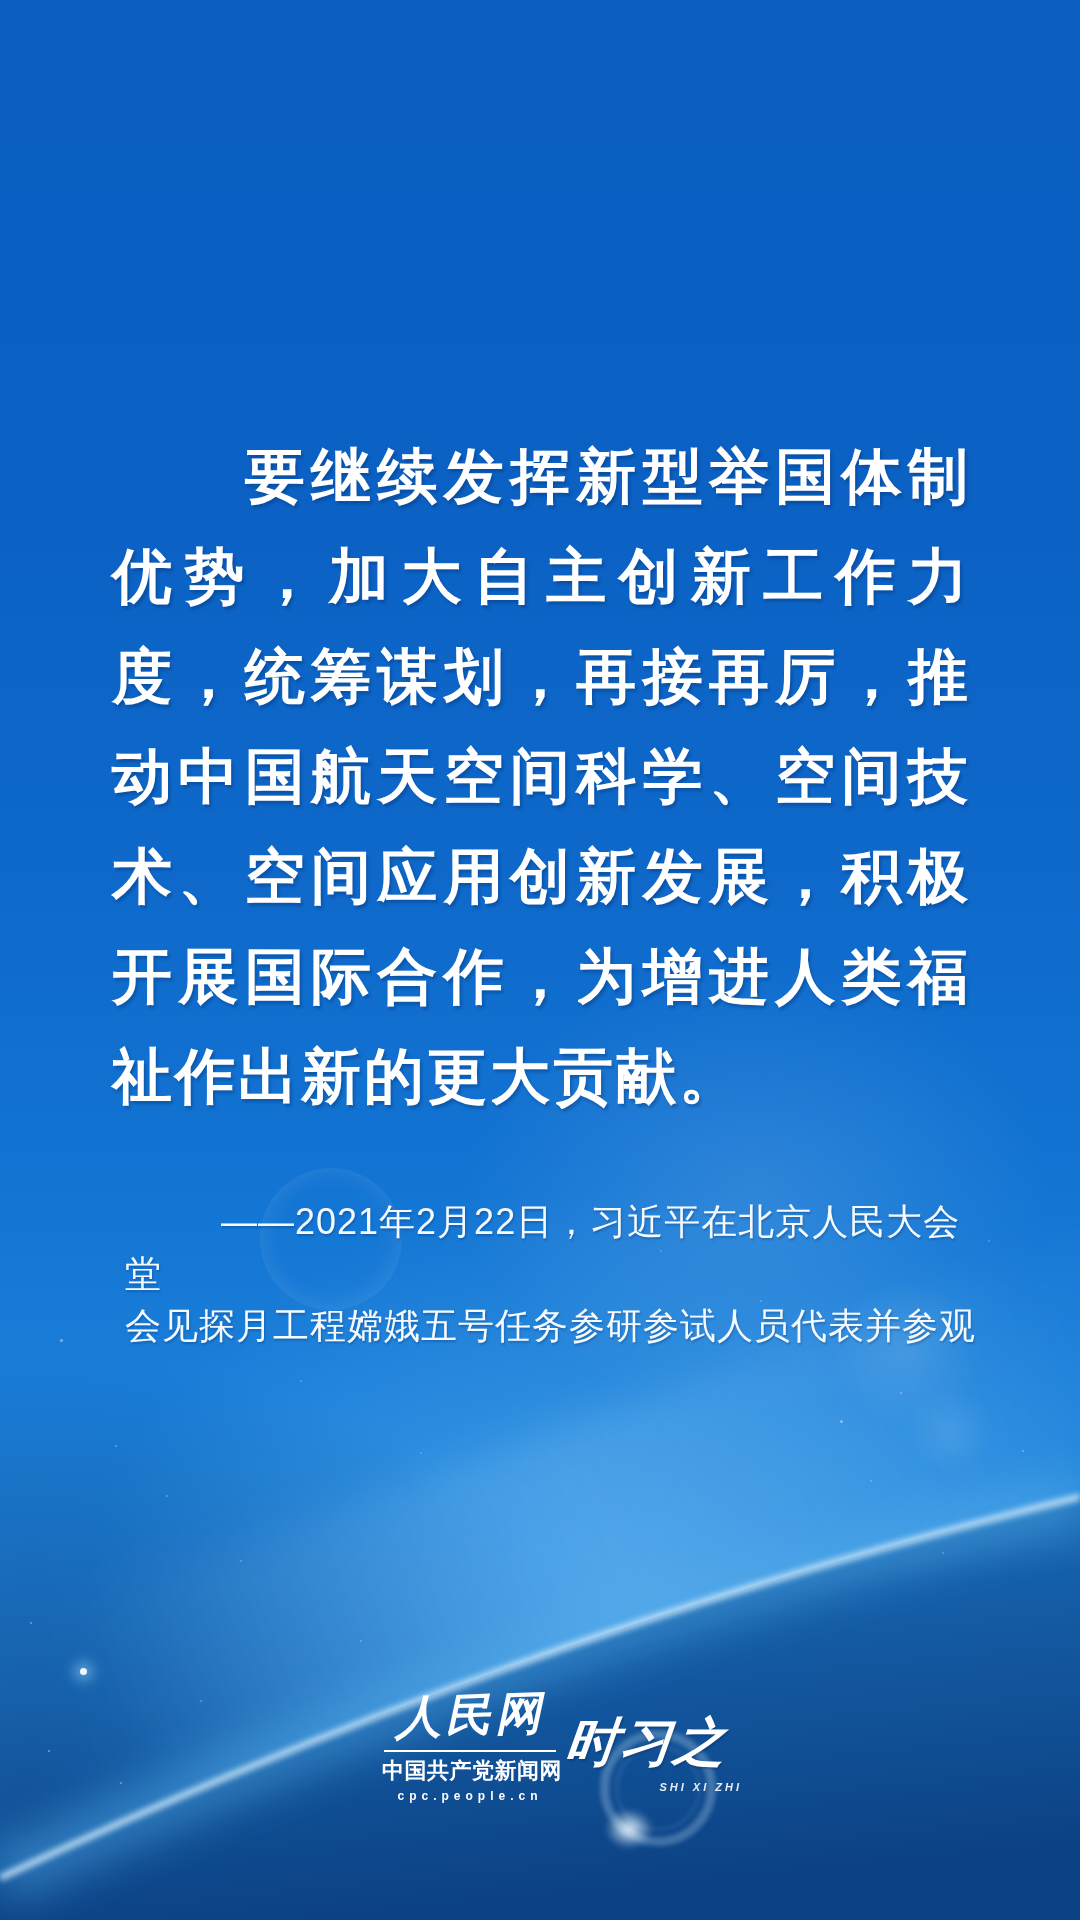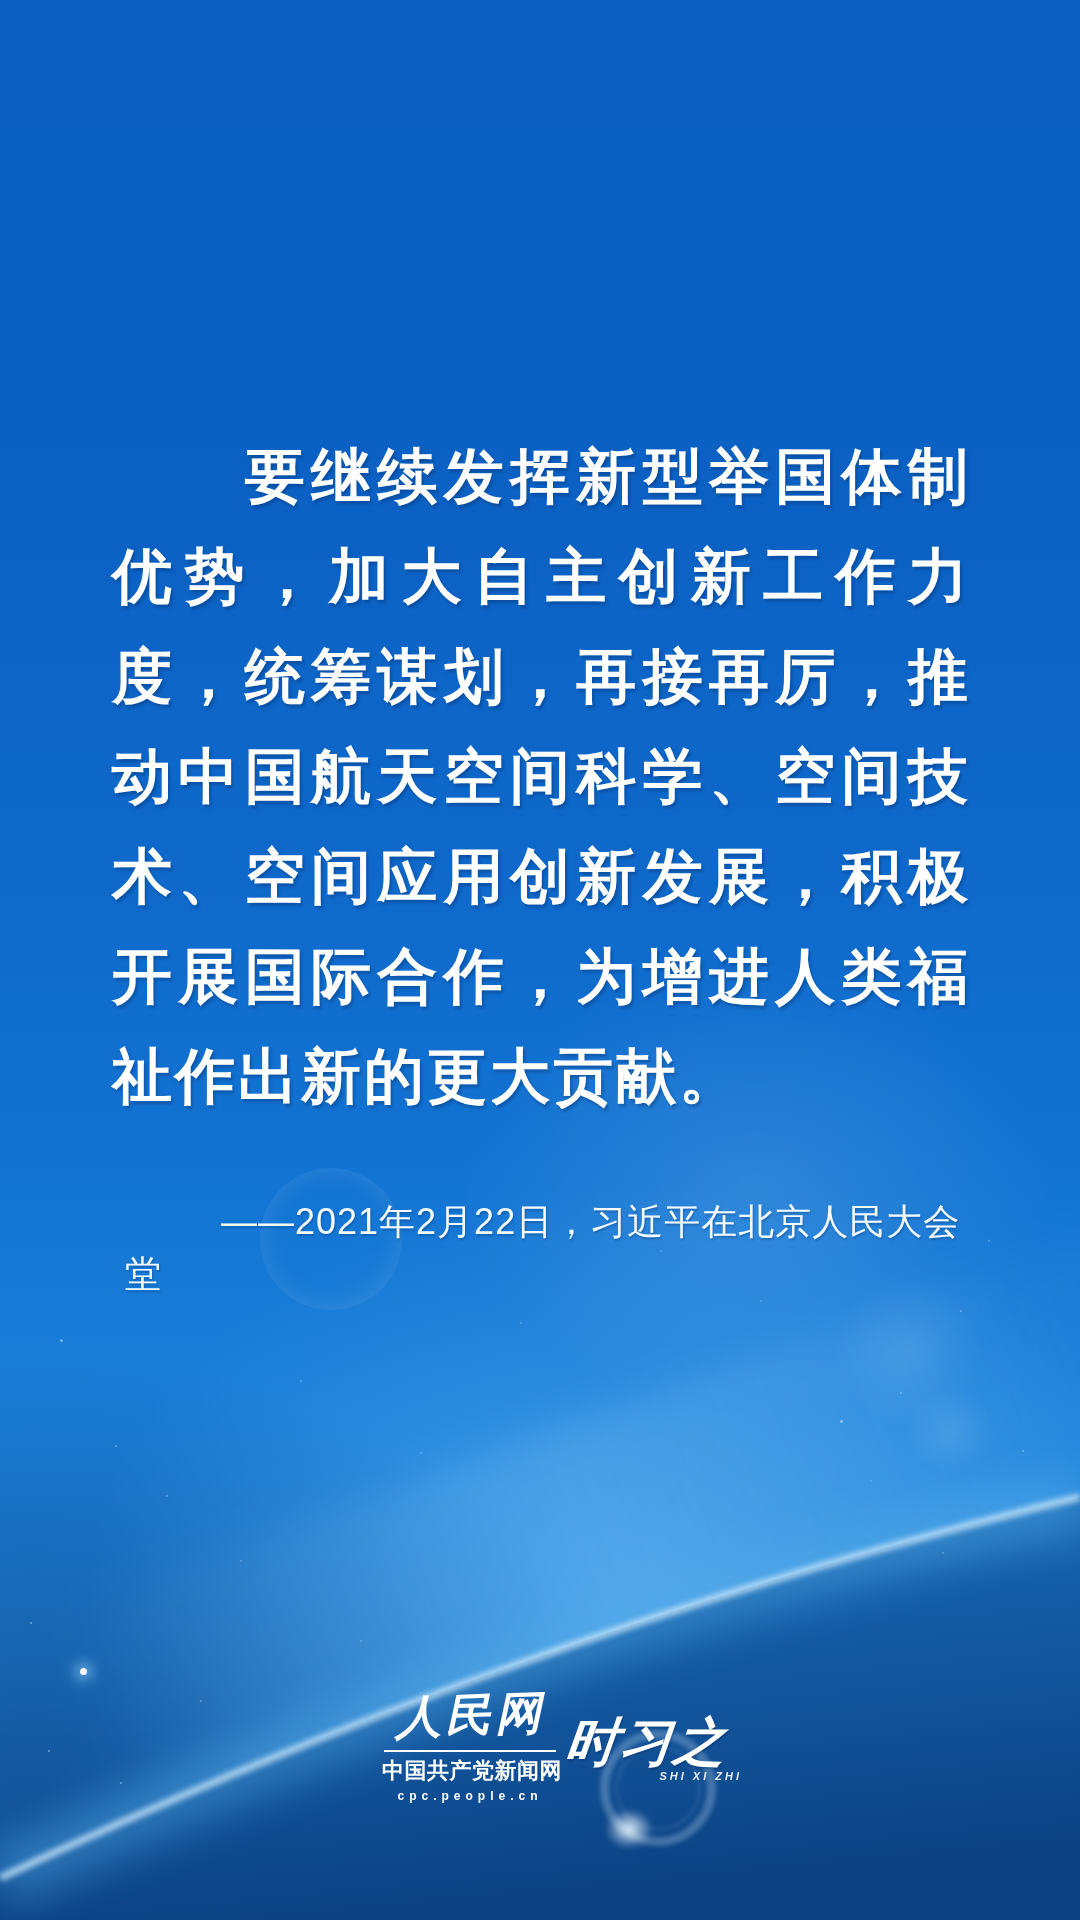--- a/index.html
+++ b/index.html
@@ -73,21 +73,21 @@
     background:radial-gradient(closest-side,rgba(235,248,255,.95),rgba(235,248,255,0));
     filter:blur(2px);
   }
   .sxz-name{
     position:relative;font-size:52px;font-weight:900;font-style:italic;line-height:56px;
     letter-spacing:2px;transform:skewX(-6deg);white-space:nowrap;
     text-shadow:1px 2px 2px rgba(0,30,80,.3);
   }
   .sxz-latin{
     position:relative;font-size:11px;font-weight:700;letter-spacing:3px;
-    text-align:right;margin-top:0;padding-right:4px;opacity:.9;font-style:italic;
+    text-align:right;margin-top:11px;padding-right:4px;opacity:.9;font-style:italic;
   }
 </style>
 </head>
 <body>
 
 <div class="poster">
   <div class="bg"></div>
   <div class="halo"></div>
   <div class="beam"></div>
 
@@ -234,20 +234,21 @@
         <span class="q-char">更</span>
         <span class="q-char">大</span>
         <span class="q-char">贡</span>
         <span class="q-char">献</span>
         <span class="q-char">。</span>
       </div>
     </div>
 
   <div class="attribution">
     <div class="attr-line attr-first">——2021年2月22日，习近平在北京人民大会堂</div>
+    <div class="attr-line">会见探月工程嫦娥五号任务参研参试人员代表并参观</div>
   </div>
 
   <div class="people-logo">
     <div class="pd-script">人民网</div>
     <div class="pd-divider"></div>
     <div class="pd-org">中国共产党新闻网</div>
     <div class="pd-url">cpc.people.cn</div>
   </div>
 
   <div class="shixizhi">

